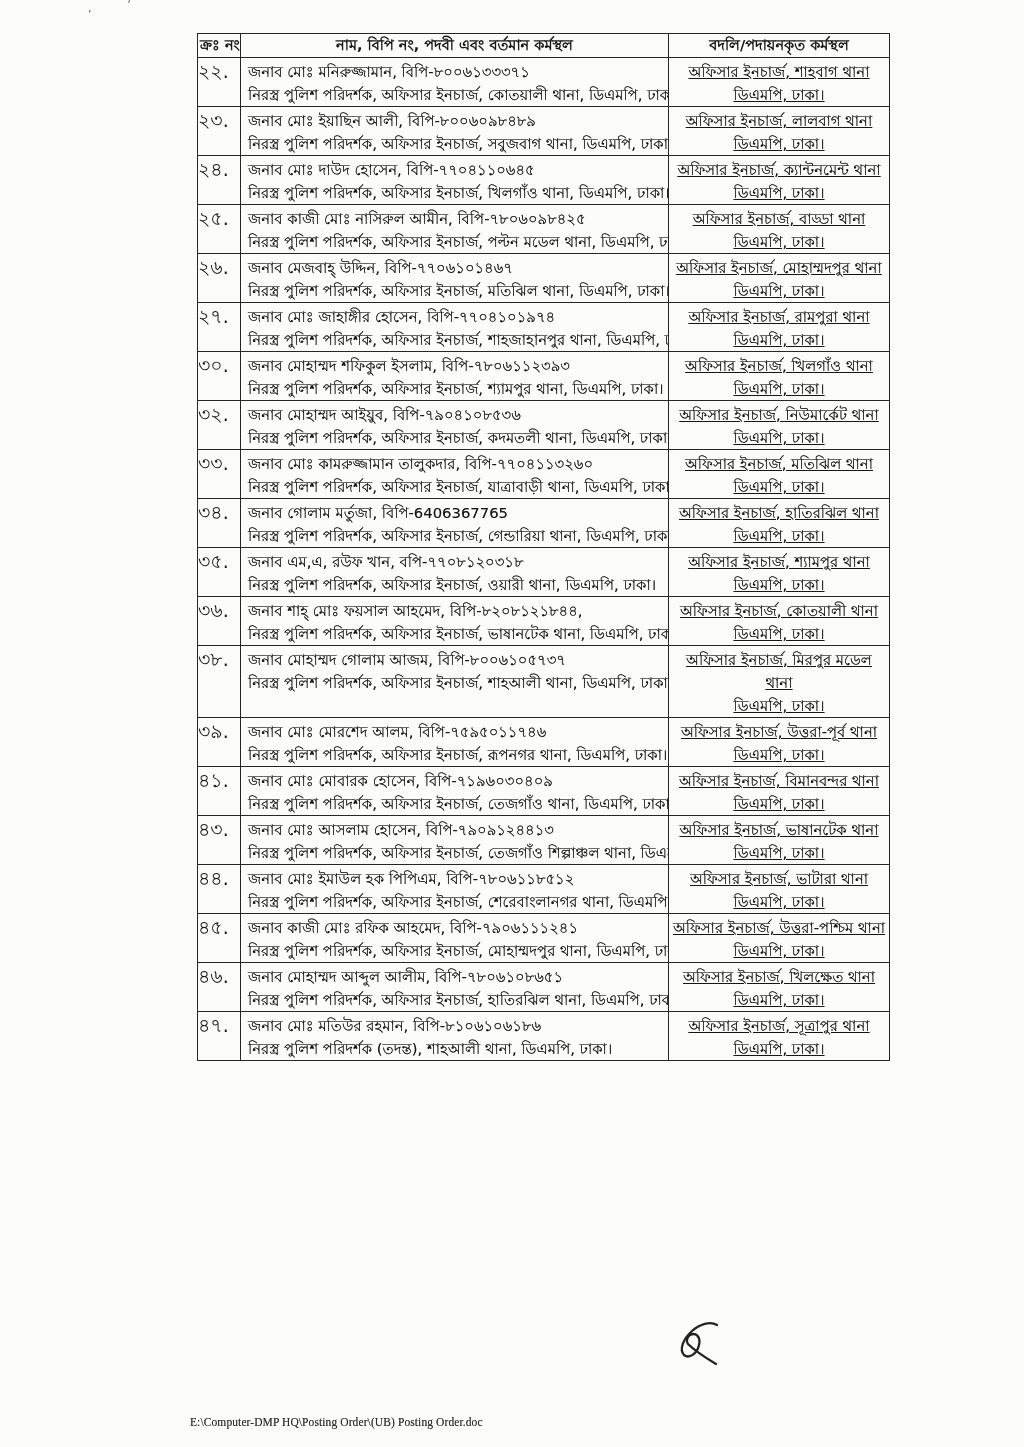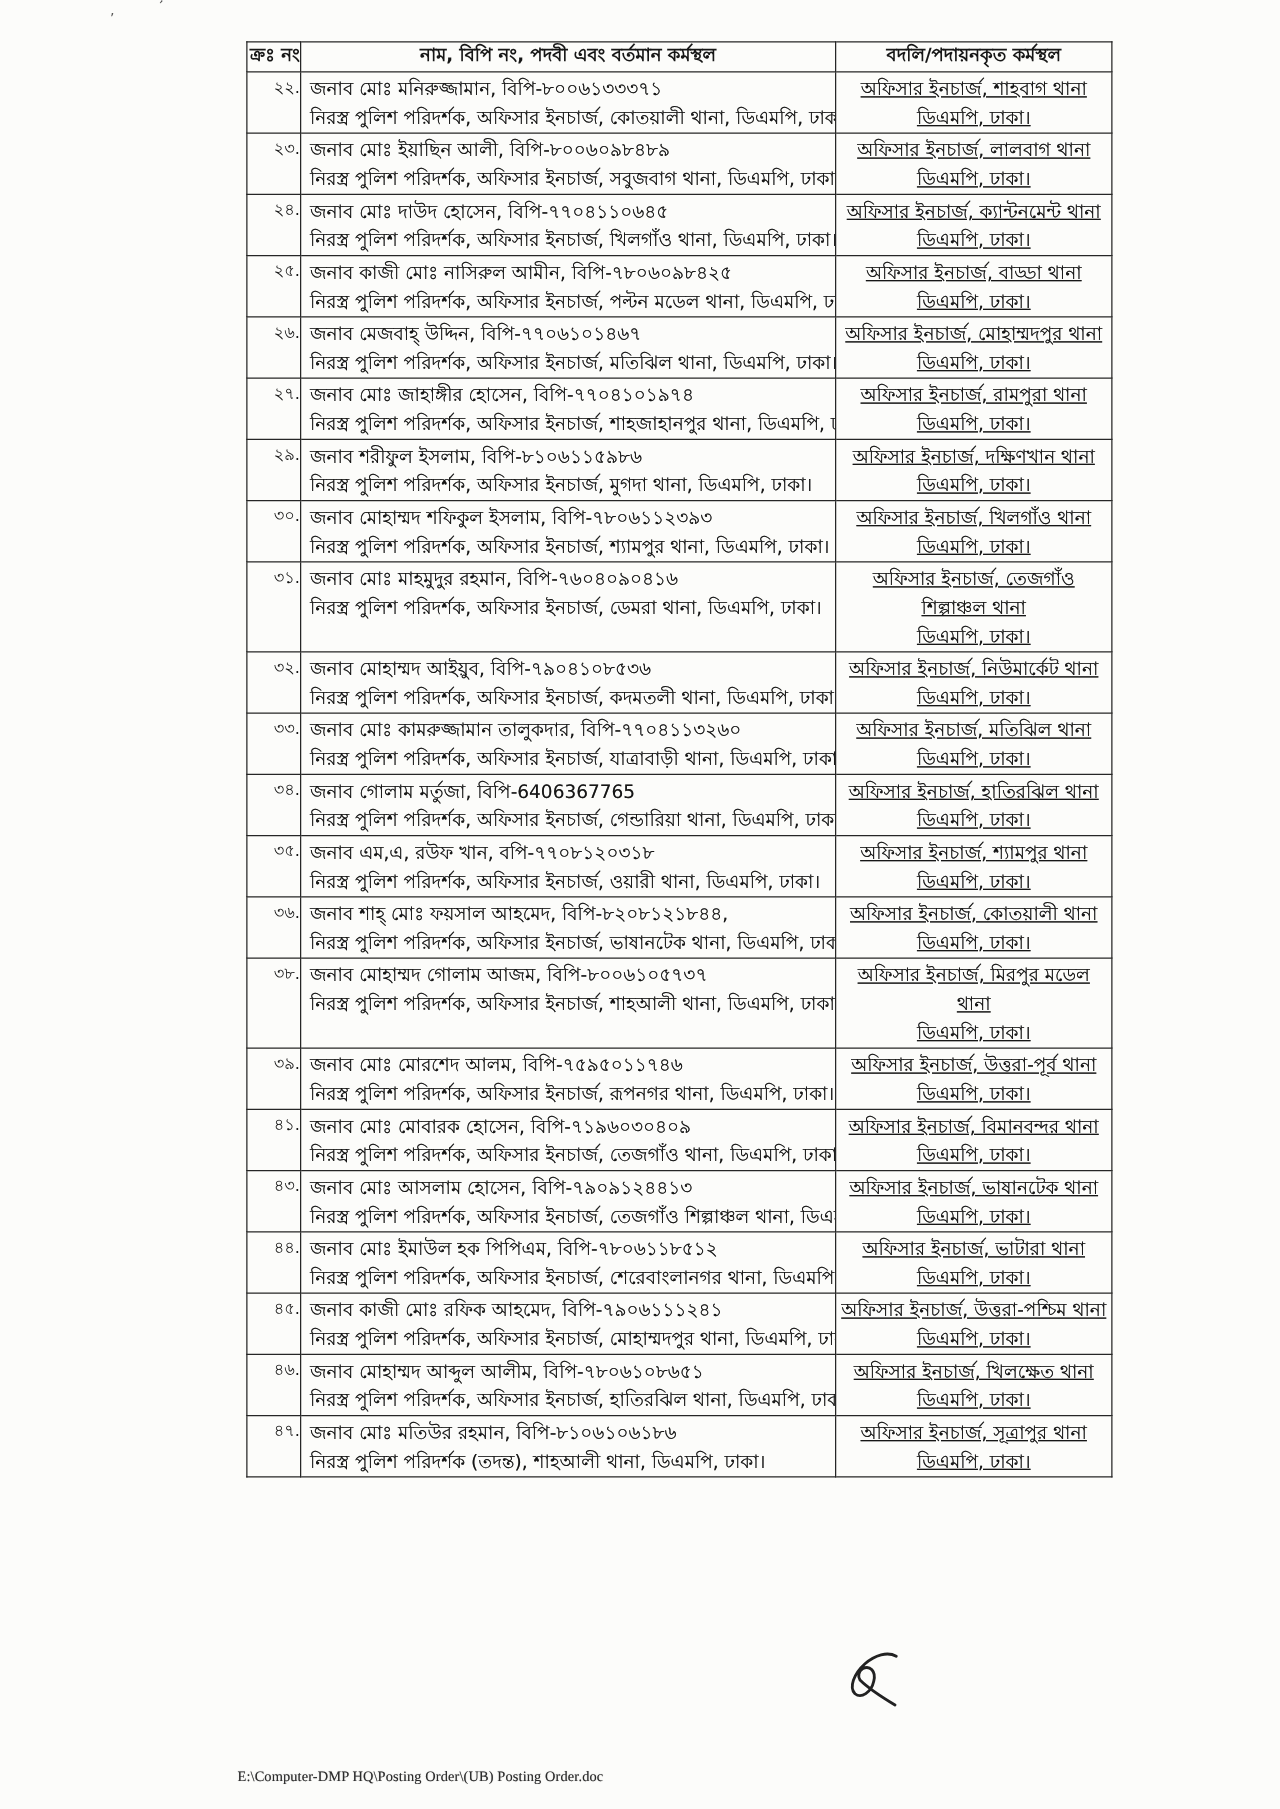--- a/index.html
+++ b/index.html
@@ -34,22 +34,22 @@
     height:24px;
     font-size:14.5px;
     font-weight:bold;
     text-align:center;
     padding:1px 2px;
     line-height:20px;
     white-space:nowrap;
   }
   .doc-table td { height:48px; }
   td.sl-cell {
-    text-align:right;
-    font-size:13px;
+    text-align:left;
+    font-size:19px;
     padding-top:2px;
     line-height:22px;
   }
   td.name-cell { padding:2px 4px 0 7px; }
   td.name-cell .ln {
     font-size:14.8px;
     line-height:23px;
     white-space:nowrap;
     text-shadow:0 0 0.5px rgba(20,20,20,.55);
   }
@@ -157,55 +157,33 @@
       <div class="ln l1">জনাব মোঃ জাহাঙ্গীর হোসেন, বিপি-৭৭০৪১০১৯৭৪</div>
       <div class="ln l2">নিরস্ত্র পুলিশ পরিদর্শক, অফিসার ইনচার্জ, শাহজাহানপুর থানা, ডিএমপি, ঢাকা।</div>
     </td>
     <td class="to-cell">
       <div class="ln r1">অফিসার ইনচার্জ, রামপুরা থানা</div>
       <div class="ln r2">ডিএমপি, ঢাকা।</div>
     </td>
   </tr>
 
 
-  <tr>
-    <td class="sl-cell">২৯.</td>
-    <td class="name-cell">
-      <div class="ln l1">জনাব শরীফুল ইসলাম, বিপি-৮১০৬১১৫৯৮৬</div>
-      <div class="ln l2">নিরস্ত্র পুলিশ পরিদর্শক, অফিসার ইনচার্জ, মুগদা থানা, ডিএমপি, ঢাকা।</div>
-    </td>
-    <td class="to-cell">
-      <div class="ln r1">অফিসার ইনচার্জ, দক্ষিণখান থানা</div>
-      <div class="ln r2">ডিএমপি, ঢাকা।</div>
-    </td>
-  </tr>
 
   <tr>
     <td class="sl-cell">৩০.</td>
     <td class="name-cell">
       <div class="ln l1">জনাব মোহাম্মদ শফিকুল ইসলাম, বিপি-৭৮০৬১১২৩৯৩</div>
       <div class="ln l2">নিরস্ত্র পুলিশ পরিদর্শক, অফিসার ইনচার্জ, শ্যামপুর থানা, ডিএমপি, ঢাকা।</div>
     </td>
     <td class="to-cell">
       <div class="ln r1">অফিসার ইনচার্জ, খিলগাঁও থানা</div>
       <div class="ln r2">ডিএমপি, ঢাকা।</div>
     </td>
   </tr>
 
-  <tr>
-    <td class="sl-cell">৩১.</td>
-    <td class="name-cell">
-      <div class="ln l1">জনাব মোঃ মাহমুদুর রহমান, বিপি-৭৬০৪০৯০৪১৬</div>
-      <div class="ln l2">নিরস্ত্র পুলিশ পরিদর্শক, অফিসার ইনচার্জ, ডেমরা থানা, ডিএমপি, ঢাকা।</div>
-    </td>
-    <td class="to-cell">
-      <div class="ln r1">অফিসার ইনচার্জ, তেজগাঁও শিল্পাঞ্চল থানা</div>
-      <div class="ln r2">ডিএমপি, ঢাকা।</div>
-    </td>
-  </tr>
 
   <tr>
     <td class="sl-cell">৩২.</td>
     <td class="name-cell">
       <div class="ln l1">জনাব মোহাম্মদ আইয়ুব, বিপি-৭৯০৪১০৮৫৩৬</div>
       <div class="ln l2">নিরস্ত্র পুলিশ পরিদর্শক, অফিসার ইনচার্জ, কদমতলী থানা, ডিএমপি, ঢাকা।</div>
     </td>
     <td class="to-cell">
       <div class="ln r1">অফিসার ইনচার্জ, নিউমার্কেট থানা</div>
       <div class="ln r2">ডিএমপি, ঢাকা।</div>

